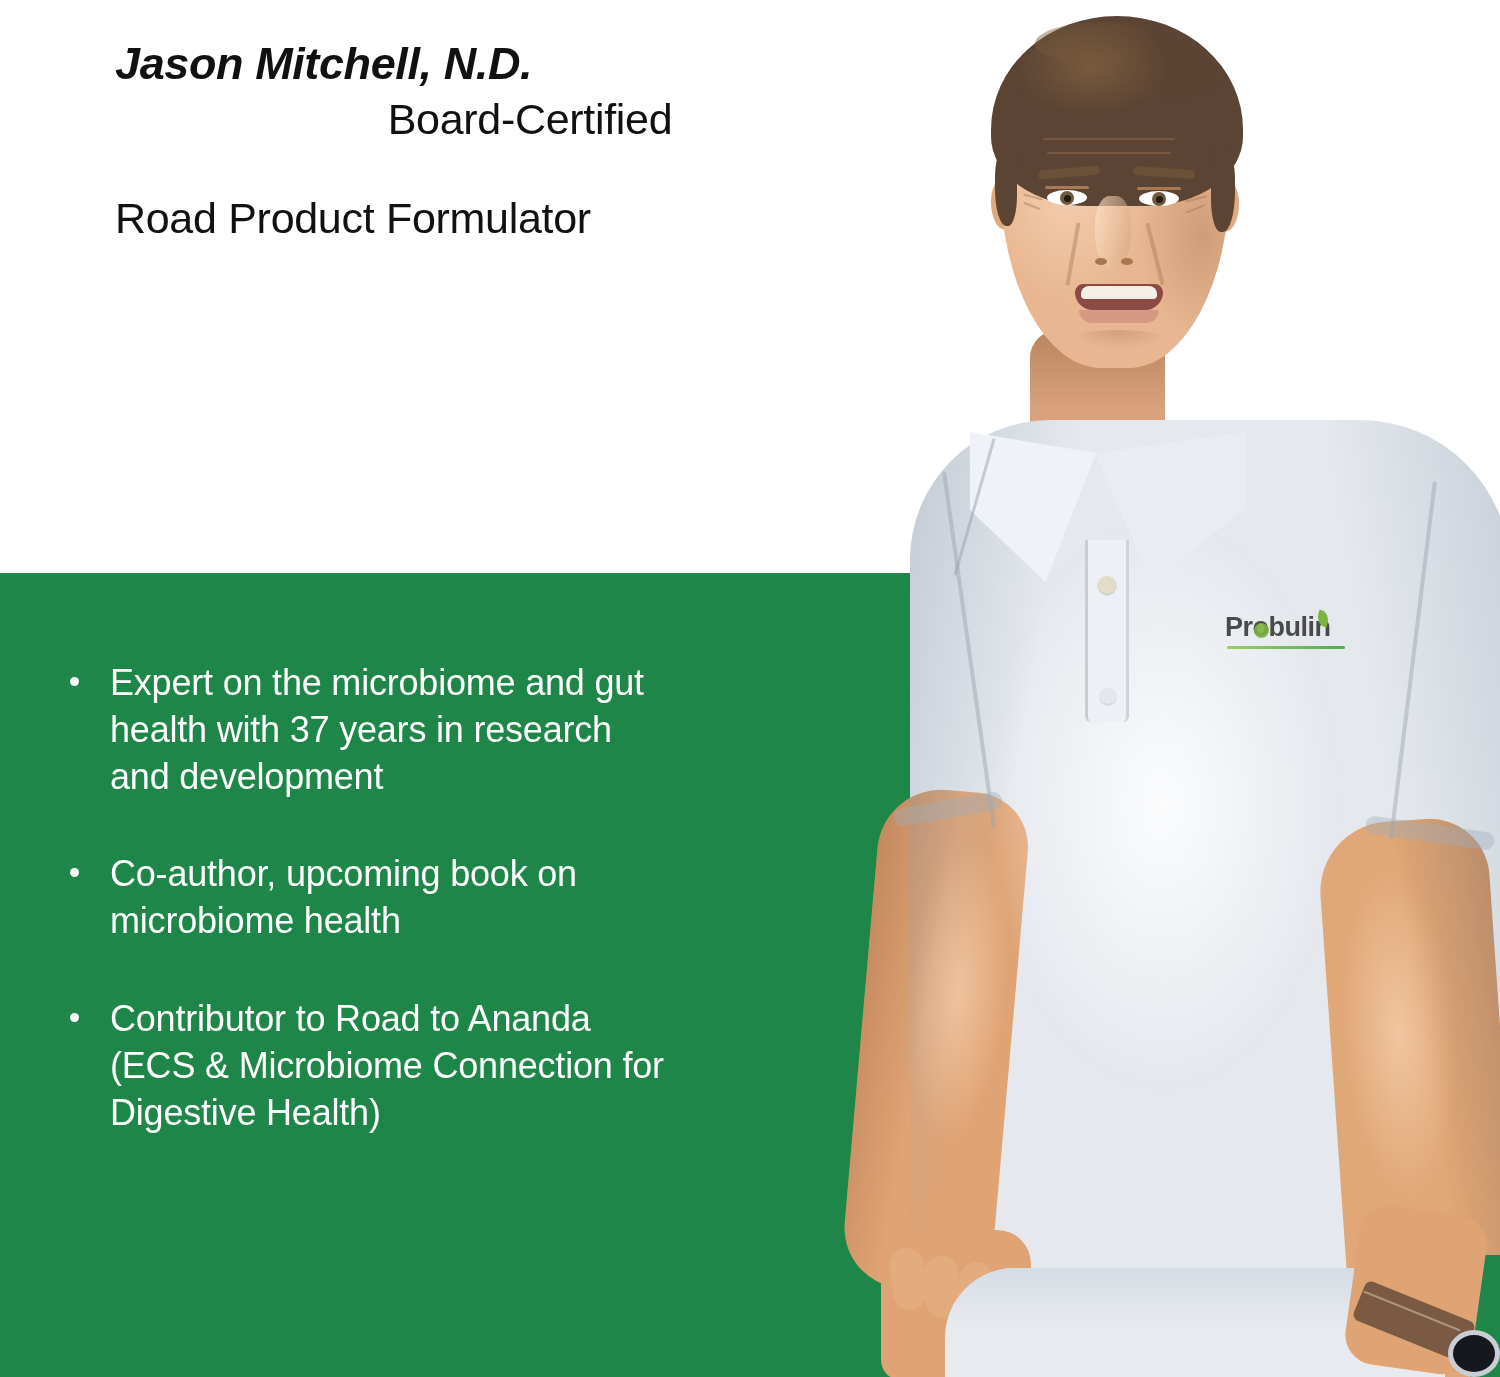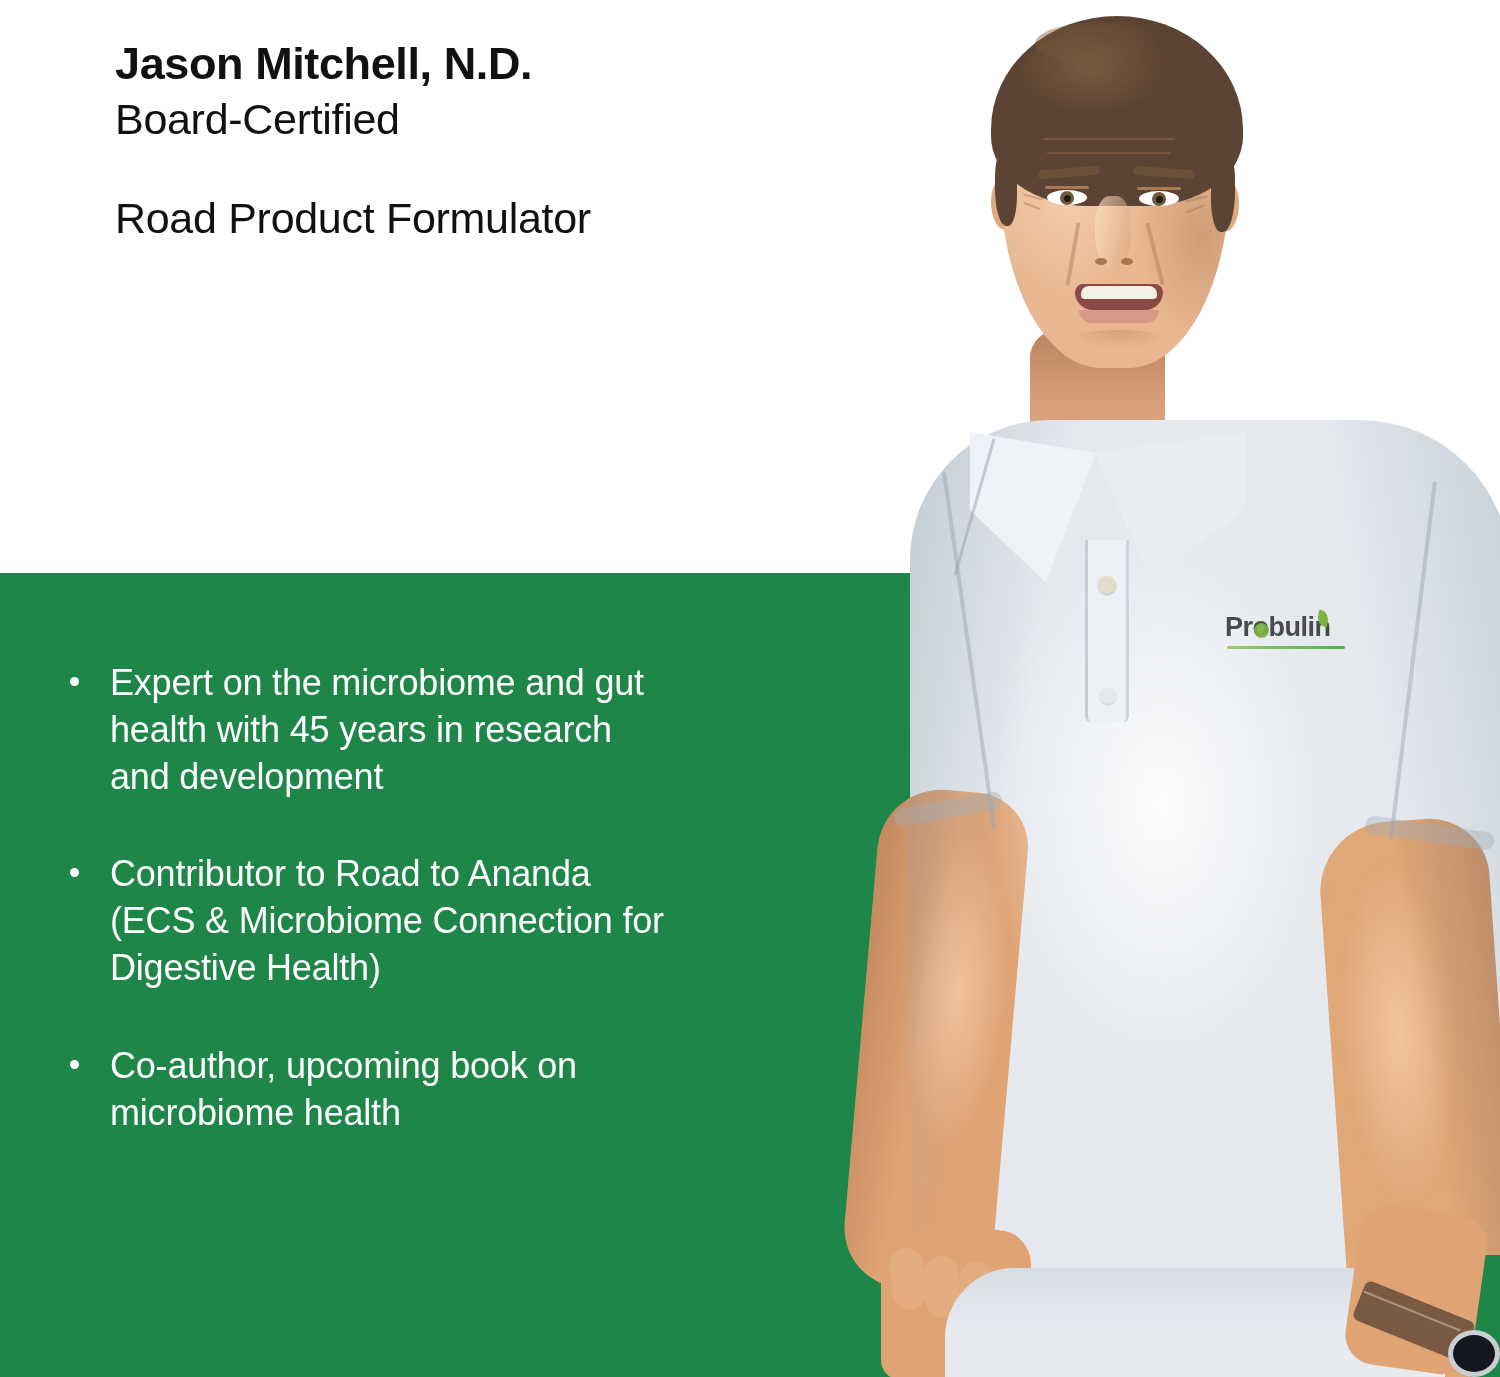--- a/index.html
+++ b/index.html
@@ -35,27 +35,29 @@
     width:830px;
     z-index:4;
     color:#111111;
   }
   .name-line {
     font-size:45px;
     font-weight:bold;
     letter-spacing:-0.4px;
     line-height:1.24;
     white-space:nowrap;
+    font-style:italic;
   }
   .credential-line {
     font-size:43px;
     font-weight:400;
     letter-spacing:-0.3px;
     line-height:1.30;
     white-space:nowrap;
+    text-align:center;
   }
   .header-gap { height:42px; }
   .role-line {
     font-size:43px;
     font-weight:400;
     letter-spacing:-0.3px;
     line-height:1.32;
     white-space:nowrap;
   }
 
@@ -602,33 +604,33 @@
     <div class="name-line">Jason Mitchell, N.D.</div>
     <div class="credential-line">Board-Certified</div>
     <div class="header-gap"></div>
     <div class="role-line">Road Product Formulator</div>
   </div>
 
   <ul class="bullets">
     <li class="bullet-item">
       <span class="bullet-dot"></span>
       <span class="bullet-text">Expert on the microbiome and gut
-health with 45 years in research
+health with 37 years in research
 and development</span>
+    </li>
+    <li class="bullet-item">
+      <span class="bullet-dot"></span>
+      <span class="bullet-text">Co-author, upcoming book on
+microbiome health</span>
     </li>
     <li class="bullet-item">
       <span class="bullet-dot"></span>
       <span class="bullet-text">Contributor to Road to Ananda
 (ECS &amp; Microbiome Connection for
 Digestive Health)</span>
-    </li>
-    <li class="bullet-item">
-      <span class="bullet-dot"></span>
-      <span class="bullet-text">Co-author, upcoming book on
-microbiome health</span>
     </li>
   </ul>
 
   <div class="photo">
 
     <div class="photo-bg-white"></div>
 
     <div class="torso"></div>
     <div class="torso-shade"></div>
     <div class="sleeve-seam-l"></div>

